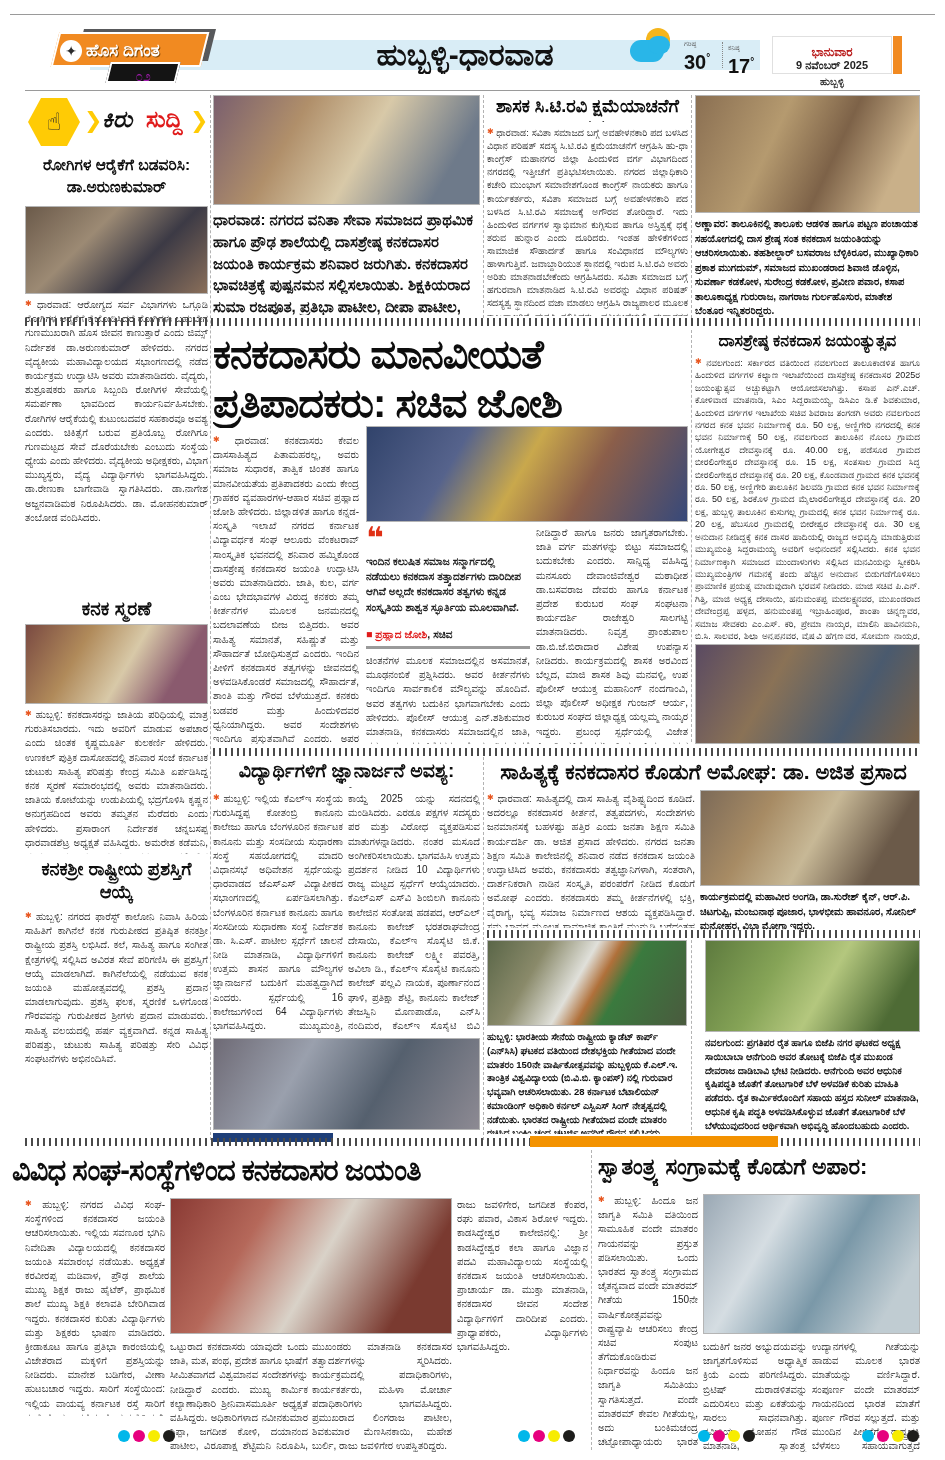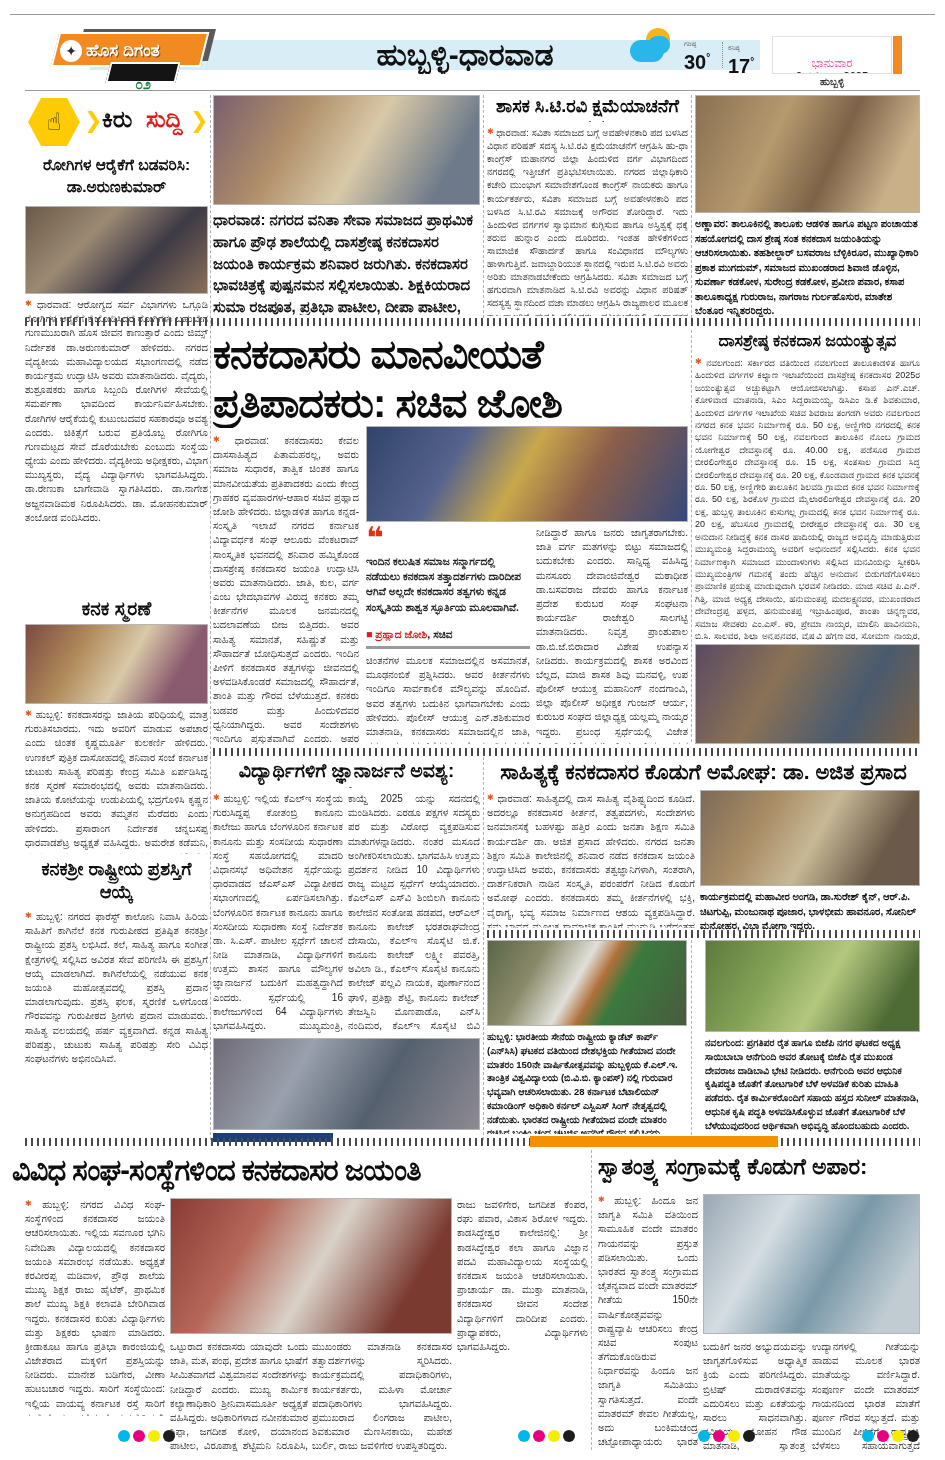--- a/index.html
+++ b/index.html
@@ -31,61 +31,61 @@
 
   <div class="abs" style="left:90px;top:40px;width:670px;height:30px;background:#d9edf6;"></div>
 
   <div class="abs skew" style="left:80px;top:29px;width:132px;height:32px;background:#58595b;"></div>
   <div class="abs skew" style="left:55px;top:32px;width:150px;height:35px;background:#f18a21;border:2px solid #fff;"></div>
   <div class="abs" style="left:60px;top:36px;width:145px;height:30px;display:flex;align-items:center;">
     <span style="display:inline-block;width:22px;height:22px;border-radius:50%;background:#fff;color:#2b2b2b;font-size:14px;text-align:center;line-height:22px;font-weight:bold;margin-right:4px;">✦</span>
     <span style="color:#fff;font-weight:bold;font-size:17px;white-space:nowrap;text-shadow:1px 1px 0 #8a4a00;">ಹೊಸ ದಿಗಂತ</span>
   </div>
   <div class="abs skew" style="left:108px;top:62px;width:70px;height:21px;background:#141414;border:2px solid #fff;"></div>
-  <div class="abs center" style="left:108px;top:74px;width:70px;height:20px;color:#15803d;font-weight:bold;font-size:14px;line-height:20px;">೦೨</div>
+  <div class="abs center" style="left:108px;top:66px;width:70px;height:20px;color:#a21caf;font-weight:normal;font-size:14px;line-height:20px;">೦೨</div>
 
   <div class="abs center" style="left:300px;top:36px;width:330px;height:38px;font-size:30px;font-weight:800;color:#121212;line-height:38px;">ಹುಬ್ಬಳ್ಳಿ-ಧಾರವಾಡ</div>
 
   <div class="abs" style="left:628px;top:26px;width:52px;height:44px;overflow:visible;">
     <div style="position:absolute;left:18px;top:2px;width:24px;height:24px;border-radius:50%;background:#f5b51c;"></div>
     <div style="position:absolute;left:2px;top:14px;width:34px;height:22px;border-radius:12px;background:#29b6e8;"></div>
     <div style="position:absolute;left:20px;top:10px;width:22px;height:18px;border-radius:10px;background:#29b6e8;"></div>
   </div>
 
   <div class="abs" style="left:684px;top:40px;width:40px;height:30px;">
     <div style="font-size:7px;color:#555;">ಗರಿಷ್ಠ</div>
     <div style="font-size:20px;font-weight:800;color:#111;line-height:20px;"><span>30</span><sup class="deg">°</sup></div>
   </div>
   <div class="abs" style="left:722px;top:42px;width:0;height:26px;border-left:1px dotted #888;"></div>
   <div class="abs" style="left:728px;top:44px;width:40px;height:38px;">
     <div style="font-size:7px;color:#555;">ಕನಿಷ್ಠ</div>
     <div style="font-size:20px;font-weight:800;color:#111;line-height:20px;"><span>17</span><sup class="deg">°</sup></div>
   </div>
 
   <div class="abs" style="left:772px;top:36px;width:120px;height:38px;background:#fff;border:1px solid #e0e0e0;text-align:center;">
-    <div style="color:#ec4899;font-weight:normal;font-size:12px;margin-top:19px;">ಭಾನುವಾರ</div>
+    <div style="color:#b91c1c;font-weight:bold;font-size:12px;margin-top:8px;">ಭಾನುವಾರ</div>
     <div style="color:#222;font-weight:bold;font-size:11px;">9 ನವೆಂಬರ್ 2025</div>
   </div>
   <div class="abs" style="left:893px;top:36px;width:9px;height:38px;background:#f18a21;"></div>
   <div class="abs center" style="left:772px;top:76px;width:120px;height:14px;font-size:10px;font-weight:bold;color:#333;">ಹುಬ್ಬಳ್ಳಿ</div>
 
   <div class="abs hrule" style="left:25px;top:90px;width:895px;"></div>
 
   <div class="abs vdiv" style="left:210px;top:95px;height:1045px;"></div>
   <div class="abs vdiv" style="left:483px;top:95px;height:223px;"></div>
   <div class="abs vdiv" style="left:691px;top:95px;height:223px;"></div>
   <div class="abs vdiv" style="left:691px;top:330px;height:412px;"></div>
   <div class="abs vdiv" style="left:483px;top:752px;height:388px;"></div>
   <div class="abs vdiv" style="left:691px;top:935px;height:205px;"></div>
   <div class="abs vdiv" style="left:591px;top:1150px;height:300px;"></div>
 
   <div class="abs" style="left:28px;top:96px;width:180px;height:54px;">
     <div style="position:absolute;left:0;top:2px;width:52px;height:48px;background:#ffcb05;clip-path:polygon(25% 0,75% 0,100% 50%,75% 100%,25% 100%,0 50%);display:flex;align-items:center;justify-content:center;font-size:24px;color:#2b2b2b;">☝</div>
     <span style="position:absolute;left:56px;top:12px;color:#ffcb05;font-size:22px;font-weight:900;">❯</span>
-    <span style="position:absolute;left:74px;top:10px;font-size:23px;font-weight:900;color:#111;">ಕಿರು</span>
+    <span style="position:absolute;left:74px;top:10px;font-size:23px;font-weight:900;color:#111;font-style:italic;">ಕಿರು</span>
     <span style="position:absolute;left:118px;top:10px;font-size:23px;font-weight:900;color:#e01b1b;">ಸುದ್ದಿ</span>
     <span style="position:absolute;left:162px;top:12px;color:#ffcb05;font-size:22px;font-weight:900;letter-spacing:-4px;">❯❯</span>
   </div>
 
   <div class="abs center hl" style="left:25px;top:154px;width:183px;height:50px;font-size:15.5px;line-height:1.45;">ರೋಗಿಗಳ ಆರೈಕೆಗೆ ಬಡವರಿಸಿ: ಡಾ.ಅರುಣಕುಮಾರ್</div>
   <div class="abs photo" style="left:25px;top:206px;width:183px;height:88px;background:linear-gradient(135deg,#6b5a4a,#9c8a74 35%,#3c3a45 65%,#8a6f5a);"></div>
   <div class="abs body-txt lead" style="left:25px;top:298px;width:183px;height:298px;">ಧಾರವಾಡ: ಆರೋಗ್ಯದ ಸರ್ವ ವಿಭಾಗಗಳು ಒಗ್ಗೂಡಿ ರೋಗಿಗಳ ಆರೈಕೆಗೆ ಕೈಜೋಡಿಸಿದರೆ ರೋಗಿಗಳು ಬಹುಬೇಗ ಗುಣಮುಖರಾಗಿ ಹೊಸ ಜೀವನ ಕಾಣುತ್ತಾರೆ ಎಂದು ಜಿಮ್ಸ್ ನಿರ್ದೇಶಕ ಡಾ.ಅರುಣಕುಮಾರ್ ಹೇಳಿದರು. ನಗರದ ವೈದ್ಯಕೀಯ ಮಹಾವಿದ್ಯಾಲಯದ ಸಭಾಂಗಣದಲ್ಲಿ ನಡೆದ ಕಾರ್ಯಕ್ರಮ ಉದ್ಘಾಟಿಸಿ ಅವರು ಮಾತನಾಡಿದರು. ವೈದ್ಯರು, ಶುಶ್ರೂಷಕರು ಹಾಗೂ ಸಿಬ್ಬಂದಿ ರೋಗಿಗಳ ಸೇವೆಯಲ್ಲಿ ಸಮರ್ಪಣಾ ಭಾವದಿಂದ ಕಾರ್ಯನಿರ್ವಹಿಸಬೇಕು. ರೋಗಿಗಳ ಆರೈಕೆಯಲ್ಲಿ ಕುಟುಂಬದವರ ಸಹಕಾರವೂ ಅವಶ್ಯ ಎಂದರು. ಚಿಕಿತ್ಸೆಗೆ ಬರುವ ಪ್ರತಿಯೊಬ್ಬ ರೋಗಿಗೂ ಗುಣಮಟ್ಟದ ಸೇವೆ ದೊರೆಯಬೇಕು ಎಂಬುದು ಸಂಸ್ಥೆಯ ಧ್ಯೇಯ ಎಂದು ಹೇಳಿದರು. ವೈದ್ಯಕೀಯ ಅಧೀಕ್ಷಕರು, ವಿಭಾಗ ಮುಖ್ಯಸ್ಥರು, ವೈದ್ಯ ವಿದ್ಯಾರ್ಥಿಗಳು ಭಾಗವಹಿಸಿದ್ದರು. ಡಾ.ರೇಣುಕಾ ಬಾಗೇವಾಡಿ ಸ್ವಾಗತಿಸಿದರು. ಡಾ.ನಾಗೇಶ ಅಜ್ಜನವಾಡಿಮಠ ನಿರೂಪಿಸಿದರು. ಡಾ. ಮೋಹನಕುಮಾರ್ ತಂಬೋಡ ವಂದಿಸಿದರು.</div>
 
   <div class="abs center hl" style="left:25px;top:598px;width:183px;height:24px;font-size:19px;">ಕನಕ ಸ್ಮರಣೆ</div>
   <div class="abs photo" style="left:25px;top:624px;width:183px;height:80px;background:linear-gradient(120deg,#7a4a42,#b08a5a 30%,#d8c9a8 55%,#8a5a6e 80%);"></div>

